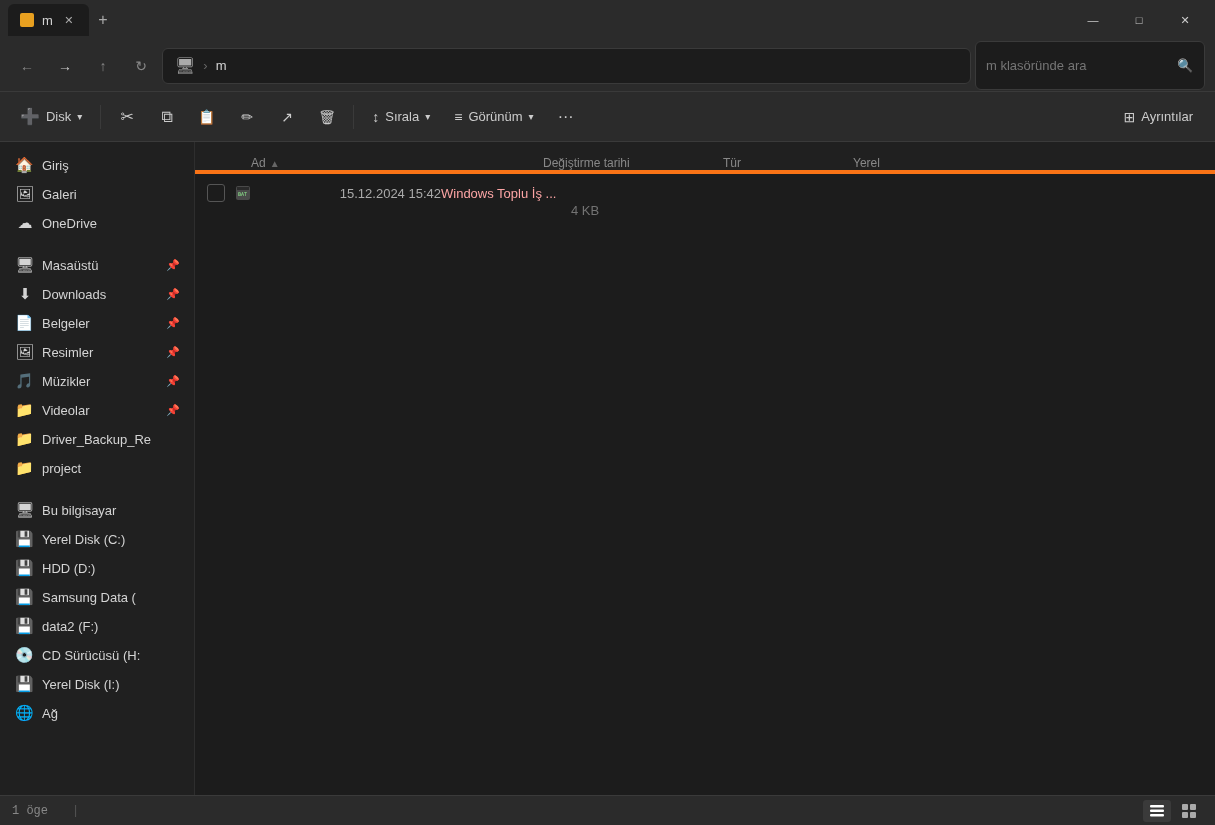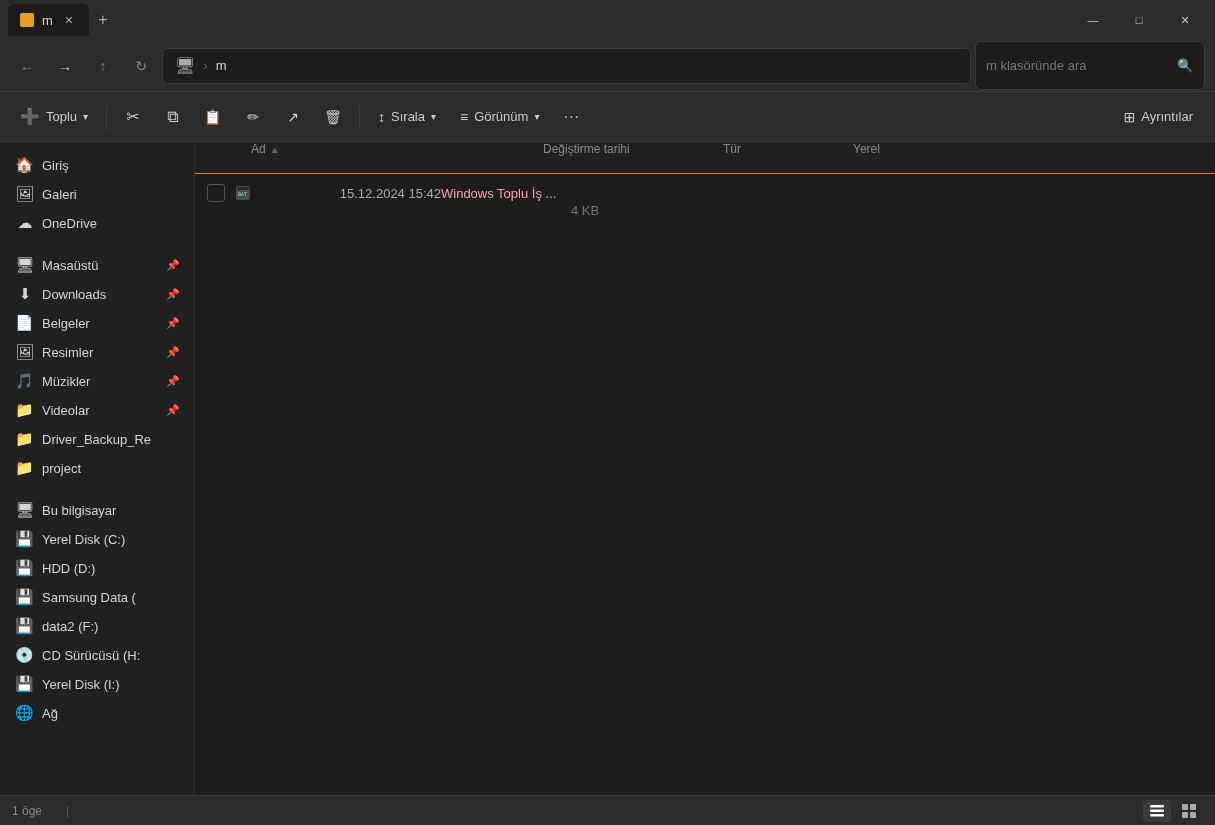--- a/index.html
+++ b/index.html
@@ -254,23 +254,23 @@
 
     
     .file-area {
       flex: 1;
       background: #1c1c1c;
       display: flex;
       flex-direction: column;
     }
     .file-header {
       display: flex;
-      align-items: flex-start;
+      align-items: flex-end;
       height: 32px;
-      border-bottom: 1px solid #f97316;
+      border-bottom: 4px solid #f97316;
       background: #202020;
       font-size: 12px;
       color: #888;
       padding: 0 8px;
     }
     .col-name {
       width: 320px;
       display: flex;
       align-items: center;
       gap: 4px;
@@ -318,20 +318,21 @@
     .status-bar {
       height: 30px;
       background: #2b2b2b;
       display: flex;
       align-items: center;
       padding: 0 12px;
       font-size: 12px;
       color: #888;
       border-top: 1px solid #3a3a3a;
       gap: 24px;
+      font-family: Liberation Mono, monospace;
     }
     .status-sep { color: #555; }
     .status-right {
       margin-left: auto;
       display: flex;
       gap: 4px;
     }
     .view-btn {
       width: 28px;
       height: 22px;
@@ -376,21 +377,21 @@
   </div>
   <div class="search-bar">
     <input type="text" placeholder="m klasöründe ara" style="">
     <span style="font-size:13px;color:#888">🔍</span>
   </div>
 </div>
 
 <div class="toolbar">
   <div class="tool-btn">
     <span class="icon">➕</span>
-    <span>Toplu</span>
+    <span>Disk</span>
     <span style="font-size:10px">▾</span>
   </div>
   <div class="tool-separator"></div>
   <div class="tool-btn-icon">✂</div>
   <div class="tool-btn-icon">⧉</div>
   <div class="tool-btn-icon" style="font-size:14px">📋</div>
   <div class="tool-btn-icon" style="font-size:14px">✏</div>
   <div class="tool-btn-icon" style="font-size:14px">↗</div>
   <div class="tool-btn-icon" style="font-size:14px">🗑</div>
   <div class="tool-separator"></div>

